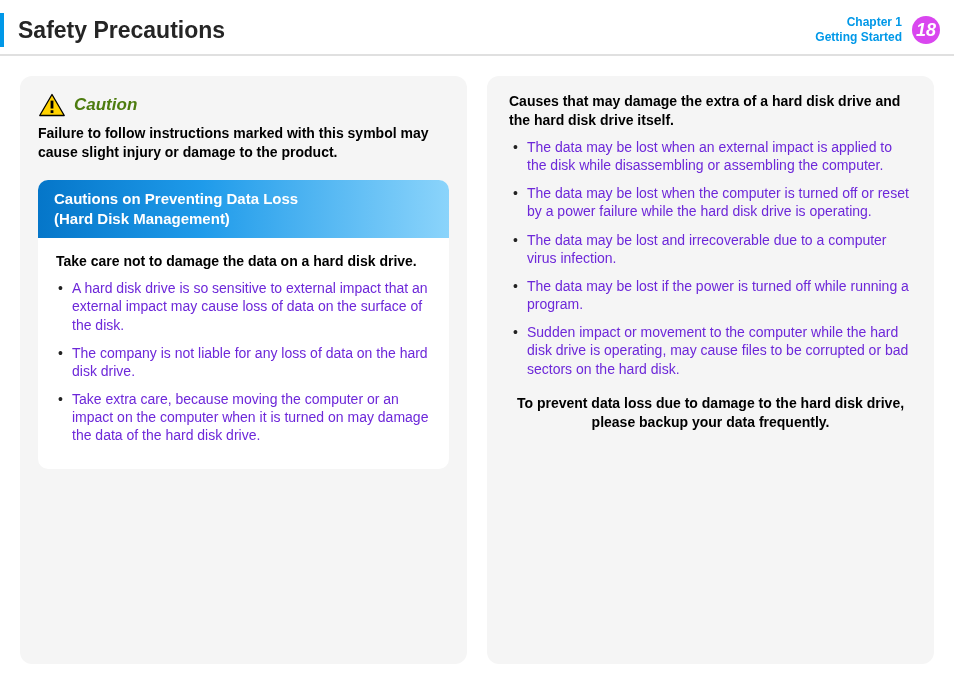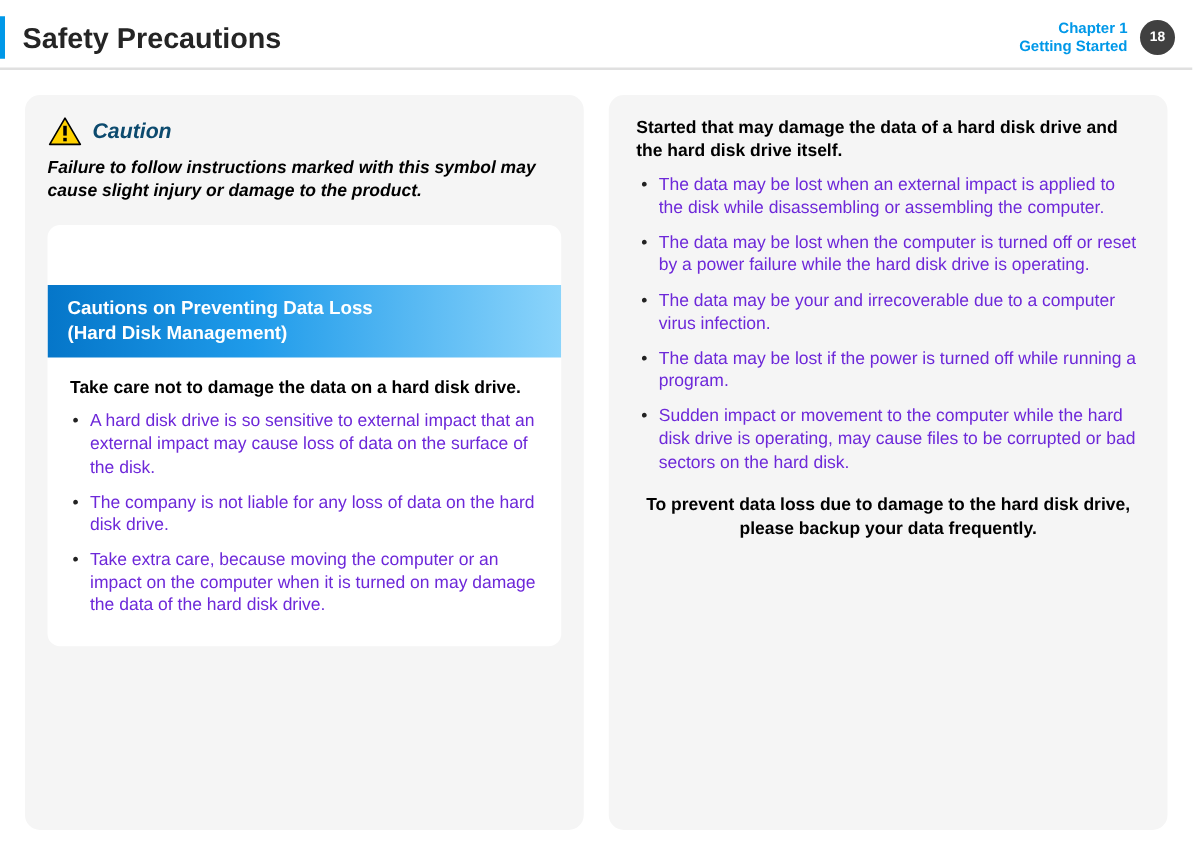--- a/index.html
+++ b/index.html
@@ -47,27 +47,28 @@
       text-align: right;
       color: #0098e8;
       font-size: 12px;
       font-weight: 700;
       line-height: 1.25;
     }
     .page-number {
       width: 28px;
       height: 28px;
       border-radius: 50%;
-      background: #404040;
+      background: #d946ef;
       color: #fff;
       font-weight: 700;
-      font-size: 11px;
+      font-size: 18px;
       display: flex;
       align-items: center;
       justify-content: center;
+      font-style: italic;
     }
     .content {
       display: flex;
       gap: 20px;
       padding: 20px 20px 0 20px;
     }
     .column {
       flex: 1;
       background: #f5f5f5;
       border-radius: 12px;
@@ -79,47 +80,45 @@
       display: flex;
       align-items: center;
       gap: 8px;
       margin-bottom: 6px;
     }
     .warning-triangle {
       width: 28px;
       height: 26px;
     }
     .caution-text {
-      color: #0c4a6e;
+      color: #4d7c0f;
       font-weight: 700;
       font-size: 17px;
       font-style: italic;
     }
     .caution-desc {
       font-size: 14px;
       font-weight: 700;
       color: #000;
       line-height: 1.35;
       margin-bottom: 18px;
-      font-style: italic;
     }
     .inner-box {
       background: #ffffff;
       border-radius: 10px;
       padding: 0 0 14px 0;
       overflow: hidden;
     }
     .box-header {
       background: linear-gradient(to right, #0576c9 0%, #1f9bea 40%, #8bd4fb 100%);
       color: #fff;
       font-weight: 700;
       font-size: 15px;
       padding: 9px 16px;
       line-height: 1.35;
-      margin-top: 48px;
     }
     .sub-head {
       font-weight: 700;
       font-size: 14px;
       color: #000;
       padding: 14px 18px 8px 18px;
       line-height: 1.35;
     }
     .col-right .sub-head { padding: 0 4px 8px 4px; }
     .bullets {
@@ -189,24 +188,24 @@
       <div class="sub-head">Take care not to damage the data on a hard disk drive.</div>
       <ul class="bullets">
         <li>A hard disk drive is so sensitive to external impact that an external impact may cause loss of data on the surface of the disk.</li>
         <li>The company is not liable for any loss of data on the hard disk drive.</li>
         <li>Take extra care, because moving the computer or an impact on the computer when it is turned on may damage the data of the hard disk drive.</li>
       </ul>
     </div>
   </div>
 
   <div class="column col-right">
-    <div class="sub-head">Started that may damage the data of a hard disk drive and the hard disk drive itself.</div>
+    <div class="sub-head">Causes that may damage the extra of a hard disk drive and the hard disk drive itself.</div>
     <ul class="bullets">
       <li>The data may be lost when an external impact is applied to the disk while disassembling or assembling the computer.</li>
       <li>The data may be lost when the computer is turned off or reset by a power failure while the hard disk drive is operating.</li>
-      <li>The data may be your and irrecoverable due to a computer virus infection.</li>
+      <li>The data may be lost and irrecoverable due to a computer virus infection.</li>
       <li>The data may be lost if the power is turned off while running a program.</li>
       <li>Sudden impact or movement to the computer while the hard disk drive is operating, may cause files to be corrupted or bad sectors on the hard disk.</li>
     </ul>
     <div class="final-note">To prevent data loss due to damage to the hard disk drive, please backup your data frequently.</div>
   </div>
 
 </div>
 
 </body></html>

